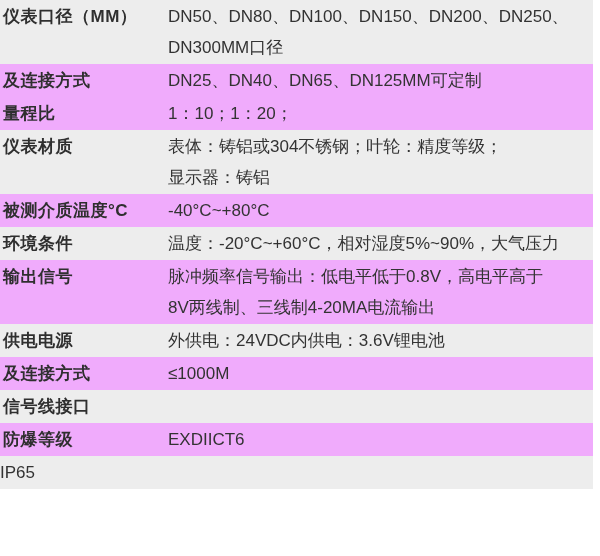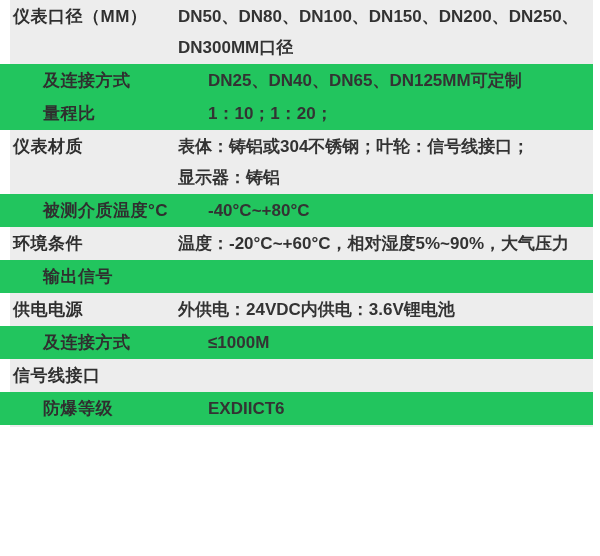--- a/index.html
+++ b/index.html
@@ -15,22 +15,22 @@
     -webkit-font-smoothing: antialiased;
   }
   .spec-table {
     width: 593px;
   }
   .row {
     display: flex;
     align-items: flex-start;
     padding: 1px 0;
   }
-  .row.gray { background: #ededed; margin-left: 10px; }
-  .row.white { background: #22c55e; padding-left: 40px; }
+  .row.gray { background: #ededed; }
+  .row.white { background: #f0abfc; }
   .label-cell {
     width: 168px;
     flex: 0 0 168px;
     padding-left: 3px;
     box-sizing: border-box;
     font-size: 17px;
     font-weight: 700;
     color: #2f2f2f;
     line-height: 31px;
     letter-spacing: 0.5px;
@@ -42,21 +42,20 @@
     min-width: 0;
     font-size: 17px;
     font-weight: 400;
     color: #333333;
     overflow: hidden;
   }
   .line {
     line-height: 31px;
     white-space: nowrap;
     overflow: hidden;
-    font-weight: bold;
   }
 </style>
 </head>
 <body>
 
 <div class="spec-table">
 
   <div class="row gray">
     <div class="label-cell">仪表口径（MM）</div>
     <div class="value-cell">
@@ -76,41 +75,45 @@
   <div class="row white">
     <div class="label-cell">量程比</div>
     <div class="value-cell">
       <div class="line">1：10；1：20；</div>
     </div>
   </div>
 
   <div class="row gray">
     <div class="label-cell">仪表材质</div>
     <div class="value-cell">
-      <div class="line">表体：铸铝或304不锈钢；叶轮：信号线接口；</div>
+      <div class="line">表体：铸铝或304不锈钢；叶轮：精度等级；</div>
       <div class="line">显示器：铸铝</div>
     </div>
   </div>
 
   <div class="row white">
     <div class="label-cell">被测介质温度°C</div>
     <div class="value-cell">
       <div class="line">-40°C~+80°C</div>
     </div>
   </div>
 
   <div class="row gray">
     <div class="label-cell">环境条件</div>
     <div class="value-cell">
       <div class="line">温度：-20°C~+60°C，相对湿度5%~90%，大气压力</div>
     </div>
   </div>
 
   <div class="row white">
     <div class="label-cell">输出信号</div>
+    <div class="value-cell">
+      <div class="line">脉冲频率信号输出：低电平低于0.8V，高电平高于</div>
+      <div class="line">8V两线制、三线制4-20MA电流输出</div>
+    </div>
   </div>
 
   <div class="row gray">
     <div class="label-cell">供电电源</div>
     <div class="value-cell">
       <div class="line">外供电：24VDC内供电：3.6V锂电池</div>
     </div>
   </div>
 
   <div class="row white">
@@ -125,15 +128,18 @@
   </div>
 
   <div class="row white">
     <div class="label-cell">防爆等级</div>
     <div class="value-cell">
       <div class="line">EXDIICT6</div>
     </div>
   </div>
 
   <div class="row gray">
+    <div class="value-cell">
+      <div class="line">IP65</div>
+    </div>
   </div>
 
 </div>
 
 </body></html>

